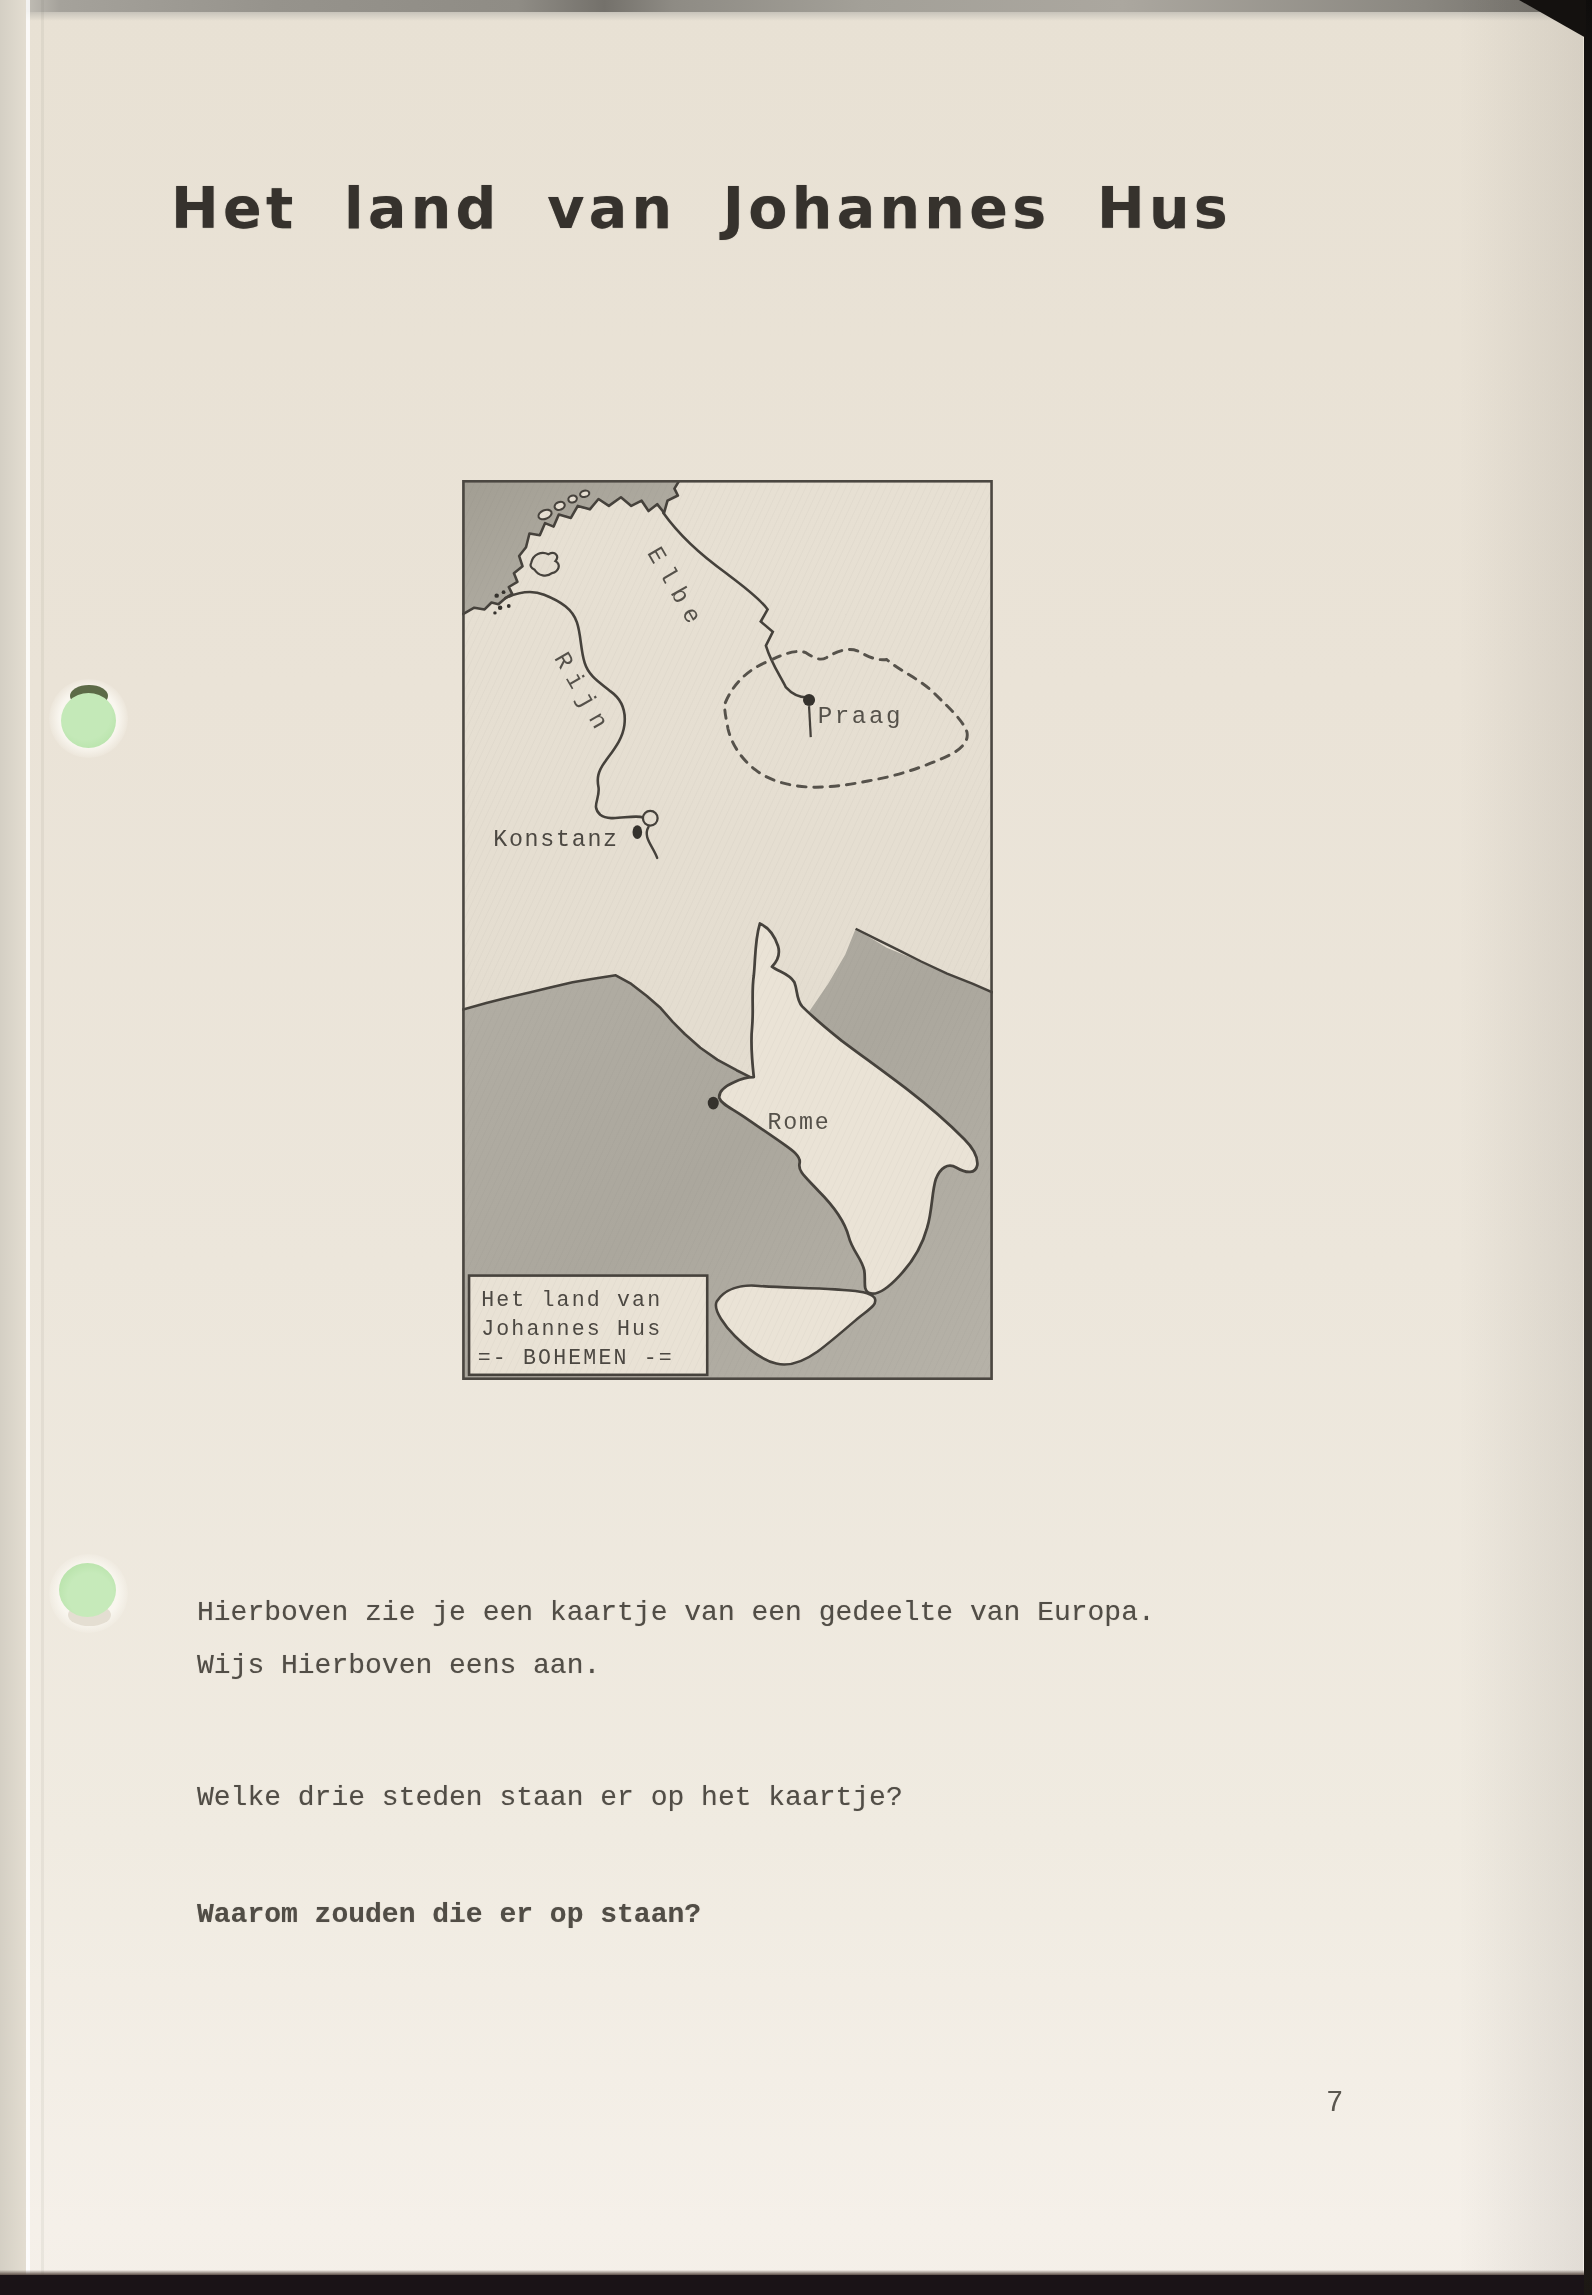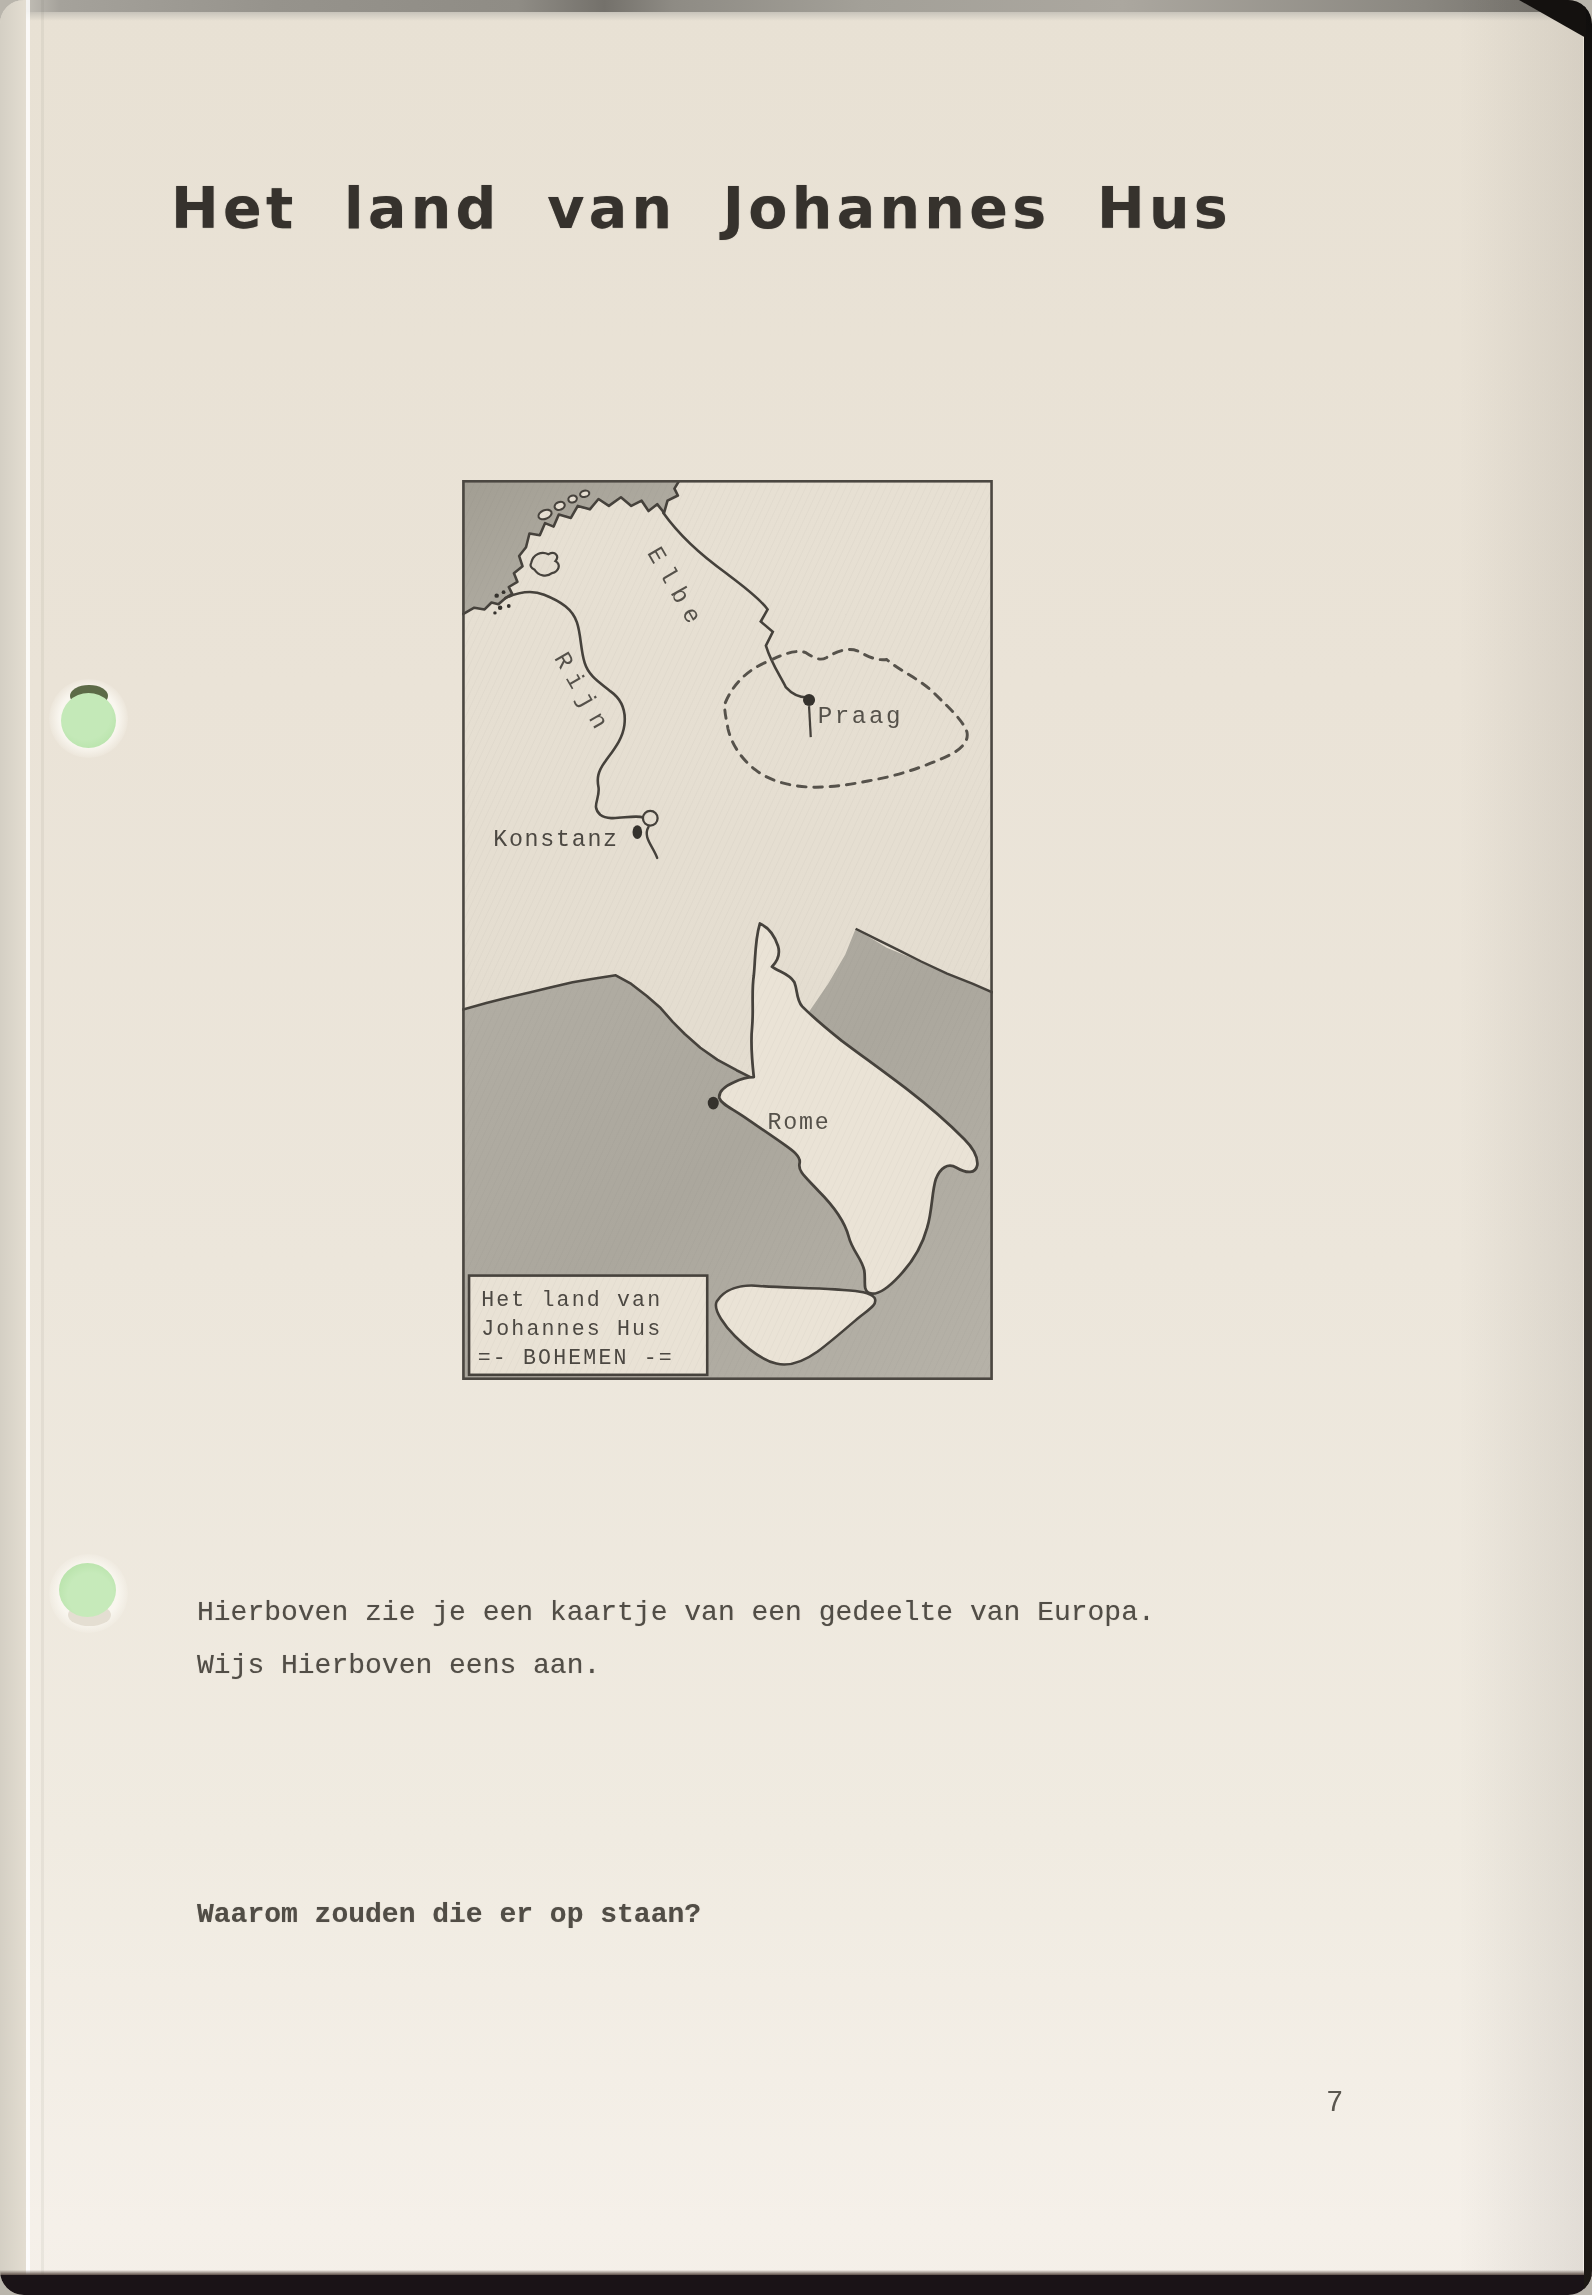--- a/index.html
+++ b/index.html
@@ -1,18 +1,18 @@
 <!DOCTYPE html>
 <html style="font-size:14px"><head>
 <meta charset="utf-8">
 <style>
   html,body{margin:0;padding:0;background:#b9b5ac;}
   .scan{position:relative;width:1592px;height:2295px;overflow:hidden;
         background:linear-gradient(180deg,#e8e1d4 0%,#eae3d7 30%,#ece6db 55%,#f0ebe1 80%,#f5f0e9 97%,#f4efe8 100%);
-        font-family:"Liberation Mono",monospace;border-radius:24px;}
+        font-family:"Liberation Mono",monospace;}
   
   .band-top{position:absolute;left:0;top:0;width:1592px;height:12px;
         background:linear-gradient(90deg,#d6d2c9 0px,#a5a29b 60px,#96938c 276px,#8f8c85 518px,#74716b 604px,#8e8b84 673px,#a3a098 863px,#aba79f 1122px,#8a8780 1424px,#6e6b65 1592px);}
   .band-top2{position:absolute;left:0;top:12px;width:1592px;height:8.6px;
         background:linear-gradient(180deg,#c7c3ba,rgba(199,195,186,0));}
   .band-bottom{position:absolute;left:0;top:2275px;width:1592px;height:21px;background:#1a1317;}
   .band-bottom-soft{position:absolute;left:0;top:2270px;width:1592px;height:5.2px;background:linear-gradient(180deg,rgba(60,48,46,0),#5e5049);}
   .edge-right{position:absolute;left:1584px;top:0;width:8.6px;height:2295px;
         background:linear-gradient(180deg,#0f0d0c,#3a3631 25%,#2e2b27 70%,#1c1814);}
   .corner-tr{position:absolute;left:1519px;top:0;width:0;height:0;
@@ -176,20 +176,21 @@
       </g>
 
       <rect x="0" y="0" width="615" height="1043" fill="url(#hatch)"></rect>
       <rect x="1.5" y="1.5" width="612" height="1040" fill="none" stroke="#4b4741" stroke-width="3"></rect>
     </svg>
   </div>
 
   <div class="bodytext" style="left:197px;top:1595px;">Hierboven zie je een kaartje van een gedeelte van Europa.</div>
   <div class="bodytext" style="left:197px;top:1648px;">Wijs Hierboven eens aan.</div>
 
+  <div class="bodytext" style="left:197px;top:1780px;">Welke drie steden staan er op het kaartje?</div>
   <div class="bodytext" style="left:197px;top:1897px;font-weight:bold;">Waarom zouden die er op staan?</div>
 
   <div class="pagenum">7</div>
 
   <div class="band-bottom-soft"></div>
   <div class="band-bottom"></div>
   <div class="edge-right"></div>
   <div class="corner-tr"></div>
 </div>
 

